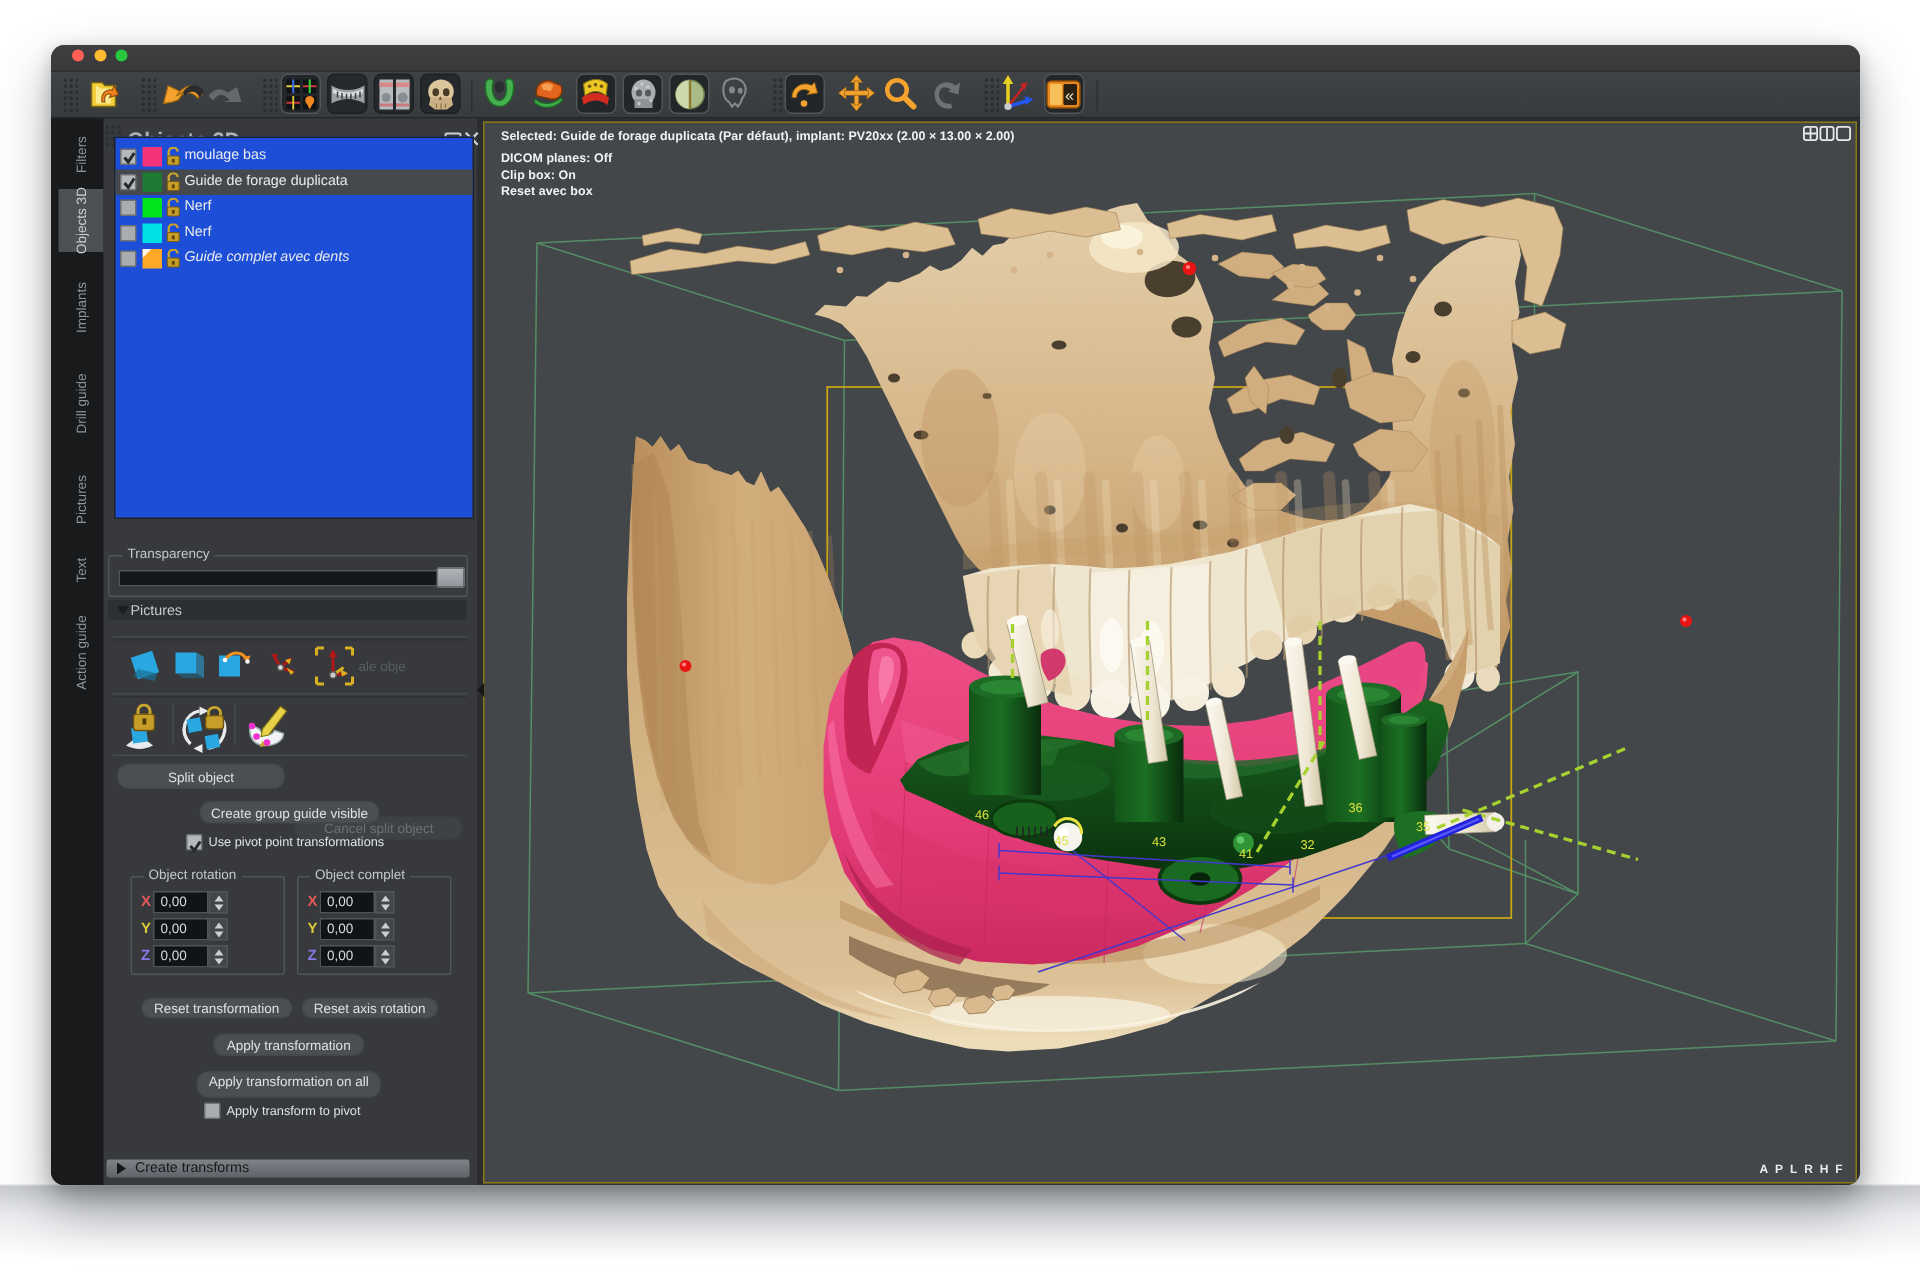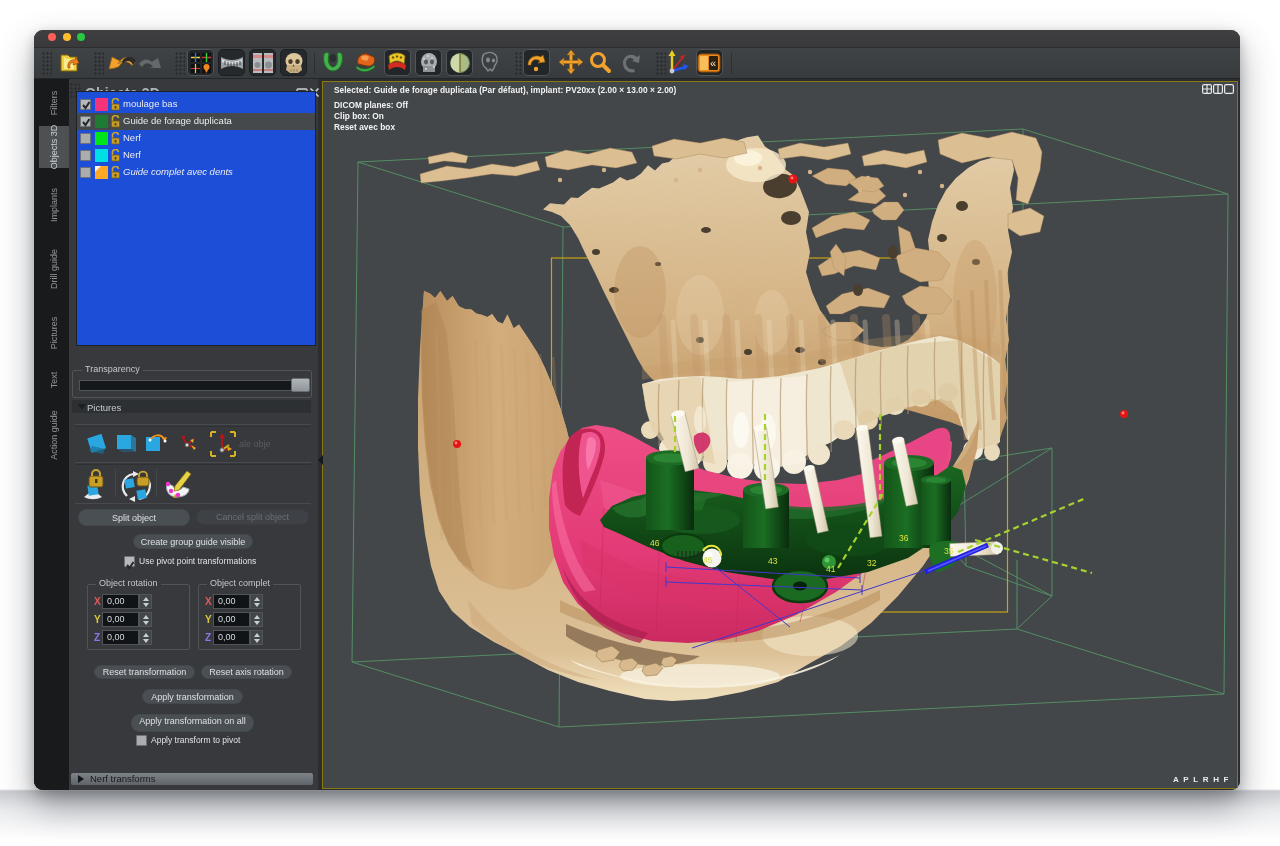--- a/index.html
+++ b/index.html
@@ -31,21 +31,21 @@
 .row{position:absolute;left:0;width:100%;height:17px;color:#e9ebec;font-size:9.5px;}
 .row.sel{background:#46494c;}
 .cbx{position:absolute;left:3px;top:3px;width:11px;height:11px;background:#b4b8ba;border:1px solid #6e7274;border-radius:1px;}
 .cbx.d{background:#a9adaf;}
 .swatch{position:absolute;left:18px;top:2px;width:13px;height:13px;}
 .rlbl{position:absolute;left:46px;top:2px;}
 .grpbox{position:absolute;border:1px solid #515558;border-radius:2px;}
 .grplbl{position:absolute;background:#37393c;padding:0 3px;color:#c3c8cc;font-size:9px;white-space:nowrap;}
 .btn{position:absolute;background:#4a4f54;border-radius:8px;color:#dde1e4;font-size:9px;
  text-align:center;border:1px solid #43484c;white-space:nowrap;}
-.btn.dis{background:#3e4246;color:#6b7075;border-color:#3a3e42;}
+.btn.dis{background:#3e4246;color:#6b7075;border-color:#3a3e42;margin-top:35px;}
 .field{position:absolute;background:#111417;border:1px solid #515558;color:#d7dbde;font-size:9px;padding-left:4px;line-height:13px;}
 .spin{position:absolute;width:13px;height:15px;background:#41464a;border:1px solid #515558;}
 .spin:before{content:"";position:absolute;left:2.5px;top:2px;border-left:3.5px solid transparent;border-right:3.5px solid transparent;border-bottom:4px solid #caced1;}
 .spin:after{content:"";position:absolute;left:2.5px;bottom:1px;border-left:3.5px solid transparent;border-right:3.5px solid transparent;border-top:4px solid #caced1;}
 .vp{position:absolute;left:288px;top:51px;width:916px;height:708px;background:#43474a;border:1px solid #8a7913;}
 .vptxt{position:absolute;color:#f2f3f4;font-size:8.3px;font-weight:600;letter-spacing:.05px;white-space:nowrap;}
 .ckl{font-size:8.5px;color:#dfe3e6;position:absolute;white-space:nowrap;}
 </style></head>
 <body>
 <div class="bgshade"></div>
@@ -411,21 +411,21 @@
  <div class="btn" style="left:25px;top:586px;width:101px;height:14px;line-height:13px">Reset transformation</div>
  <div class="btn" style="left:132px;top:586px;width:91px;height:14px;line-height:13px">Reset axis rotation</div>
  <div class="btn" style="left:73px;top:610px;width:101px;height:15px;line-height:14px">Apply transformation</div>
  <div class="btn" style="left:62px;top:635px;width:123px;height:18px;line-height:13px">Apply transformation on all</div>
  <div class="cbx d" style="left:67px;top:656px"></div>
  <div class="ckl" style="left:82px;top:656px">Apply transform to pivot</div>
  <div style="position:absolute;left:2px;top:694px;width:242px;height:12px;border-radius:2px;background:linear-gradient(#7e8388,#5f646a);color:#17191b;font-size:9.5px;">
    <svg style="position:absolute;left:7px;top:2px" width="6" height="8" viewBox="0 0 6 8">
           <path d="M0,0 L6,4 L0,8 Z" fill="#141618"></path>
         </svg>
-   <span style="position:absolute;left:19px;top:0px">Nerf transforms</span>
+   <span style="position:absolute;left:19px;top:0px">Create transforms</span>
  </div>
 </div>
 
 <div class="vp">
  <svg style="position:absolute;left:-1px;top:-1px" width="916" height="708" viewBox="322 81 916 708">
         <defs>
 <linearGradient id="boneV" x1="0" y1="0" x2="0" y2="1">
  <stop offset="0" stop-color="#e7d2ad"></stop>
             <stop offset=".55" stop-color="#d7b586"></stop>
             <stop offset="1" stop-color="#c1945f"></stop>

